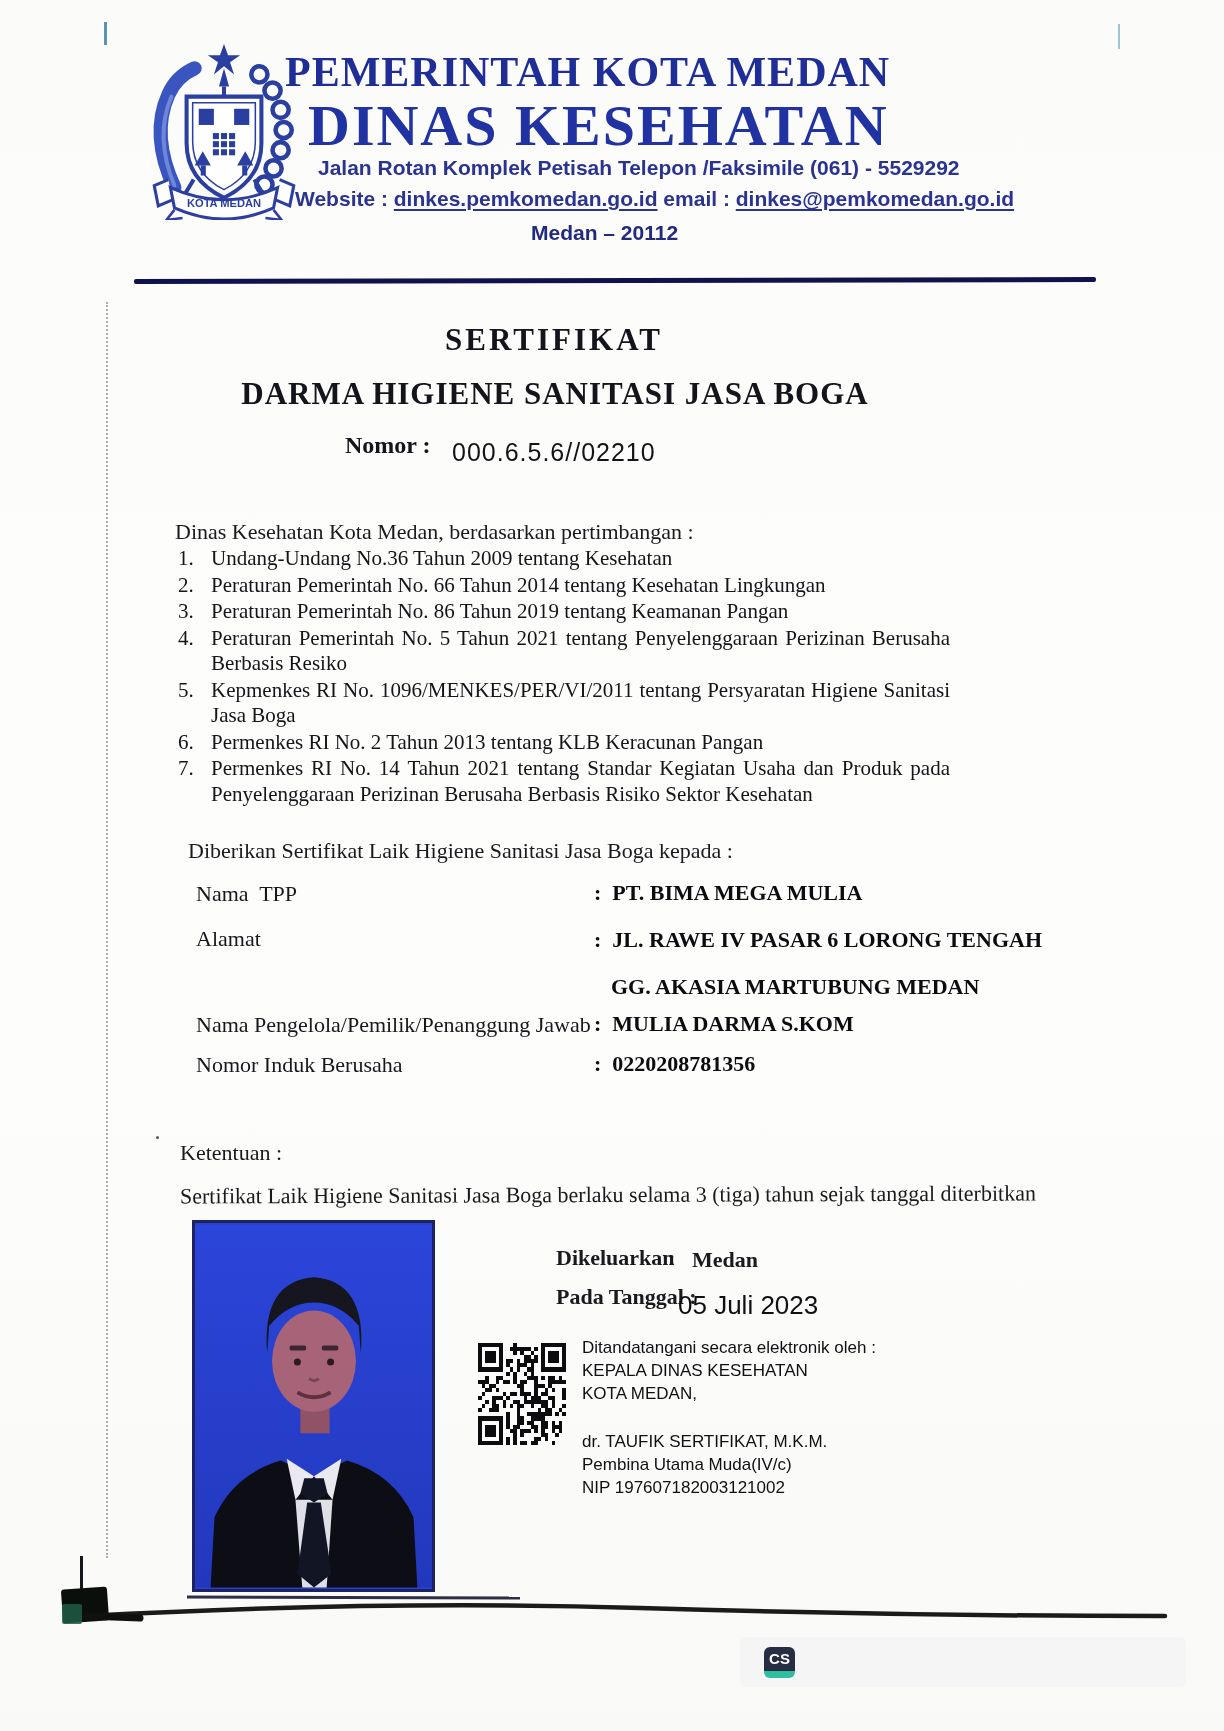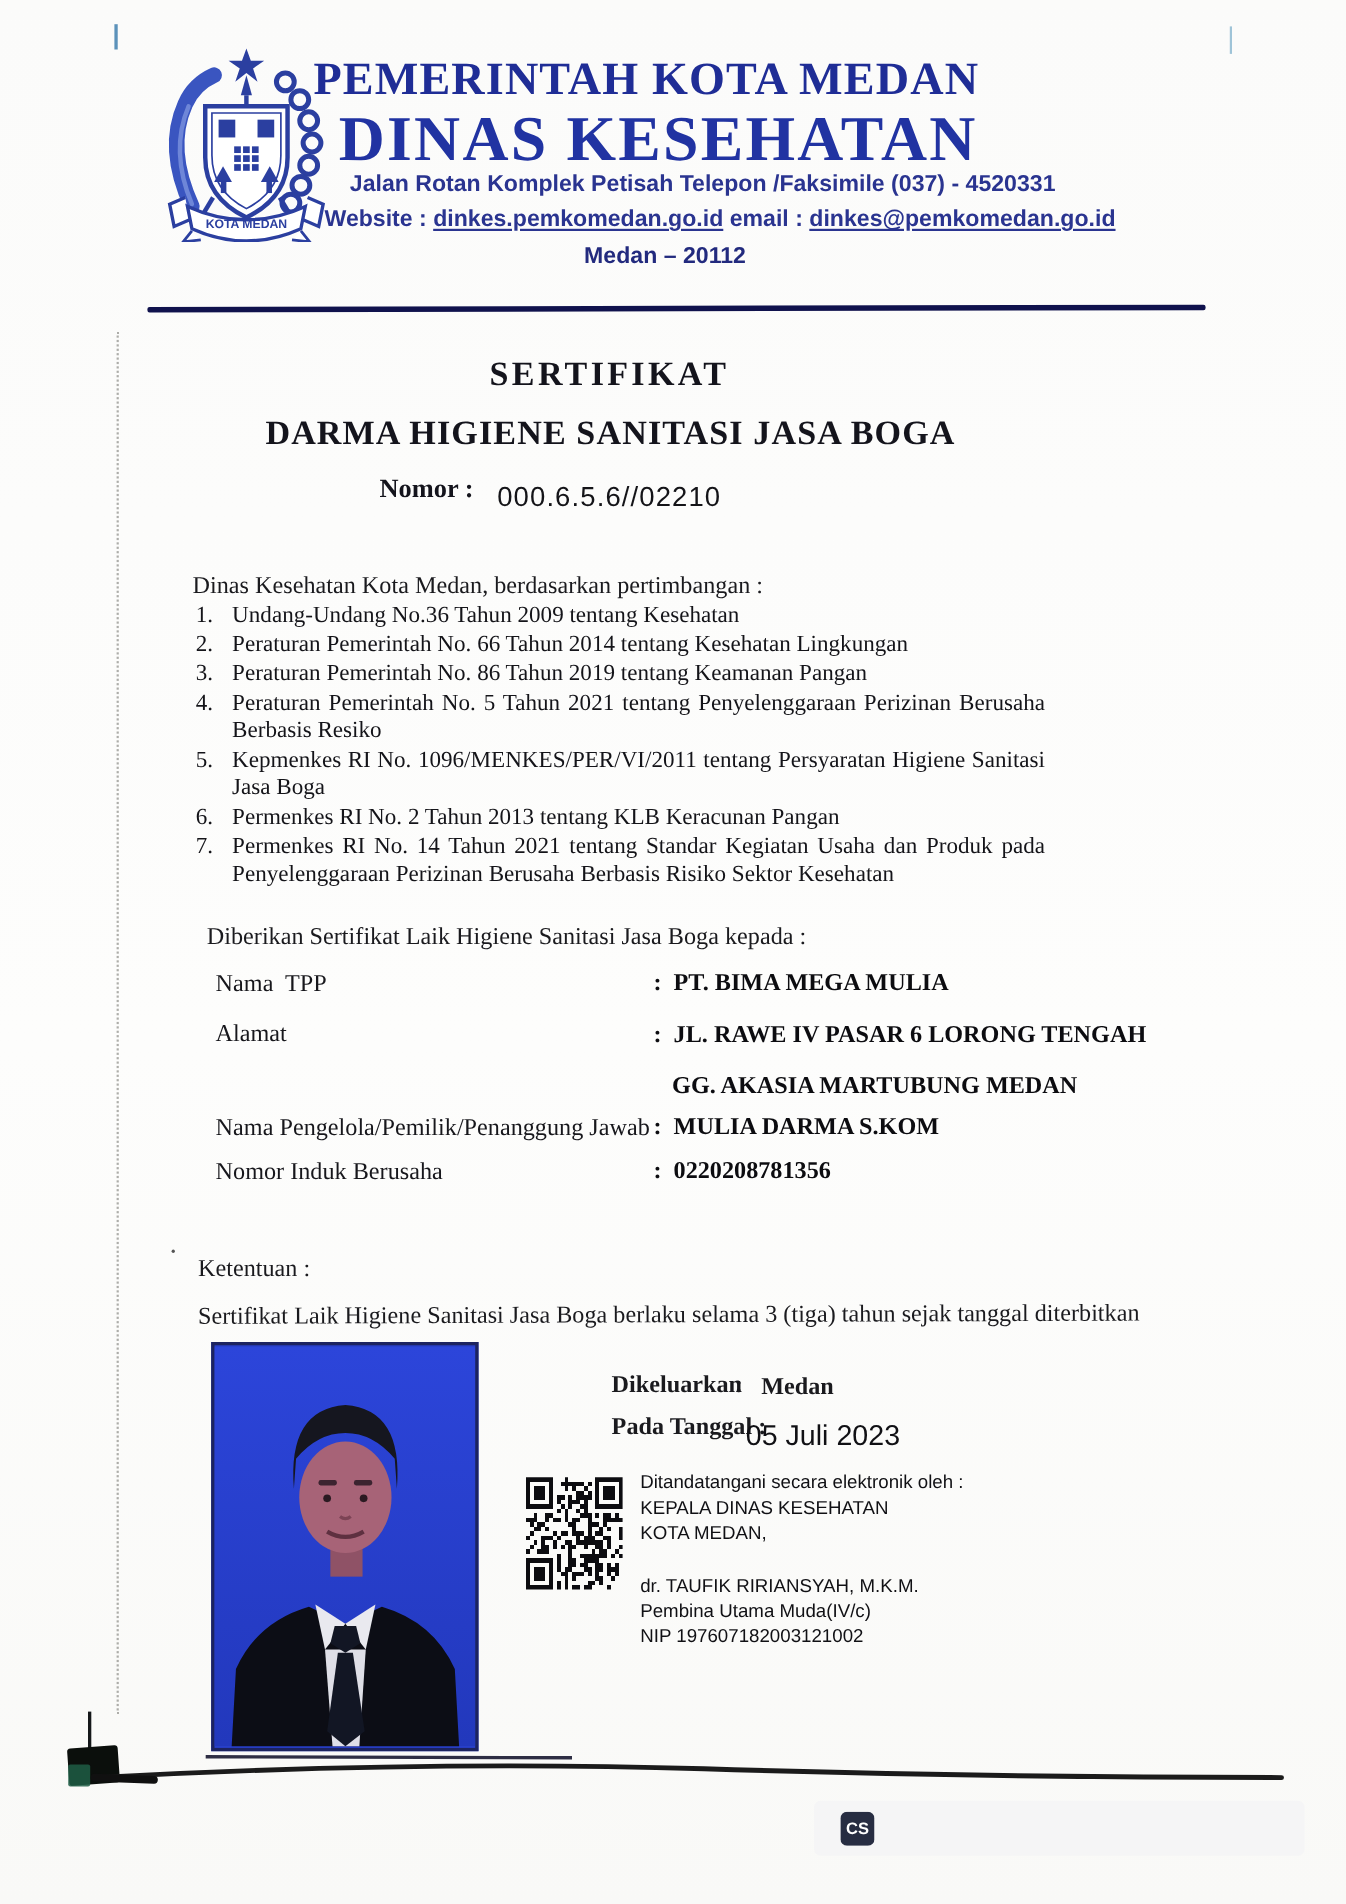--- a/index.html
+++ b/index.html
@@ -55,21 +55,21 @@
   .sig .gap{height:25px;}
   
   .photoline{left:187px;top:1596px;width:333px;height:3px;background:#2e2e44;transform:rotate(0.15deg);}
   .blob{left:62px;top:1588px;width:46px;height:34px;background:#0b0f0c;transform:rotate(-4deg);border-radius:3px;}
   .blob2{left:62px;top:1604px;width:20px;height:20px;background:#1f5d45;opacity:.85;border-radius:2px;}
   .vline-bl{left:80px;top:1556px;width:3px;height:40px;background:#15181a;}
   .arc{left:80px;top:1596px;}
   
   .badge{left:740px;top:1637px;width:446px;height:50px;background:#f5f5f6;border-radius:6px;
          display:flex;align-items:center;gap:14px;padding-left:24px;box-sizing:border-box;}
-  .cs-icon{width:31px;height:31px;border-radius:6px;overflow:hidden;display:flex;flex-direction:row;}
+  .cs-icon{width:31px;height:31px;border-radius:6px;overflow:hidden;display:flex;flex-direction:column;}
   .cs-top{flex:1;background:#272d42;color:#fff;font-size:15px;font-weight:bold;display:flex;align-items:center;justify-content:center;font-family:"Liberation Sans",sans-serif;}
   .cs-bot{height:7px;background:#2fbfa0;}
   .badge-txt{font-size:26px;color:#43474e;font-family:"Liberation Sans",sans-serif;}
 </style>
 </head>
 <body>
 
 <div id="page">
 
   <div class="abs tick-tl"></div>
@@ -127,21 +127,21 @@
         <path d="M32,148 Q85,172 138,148 L134,168 Q85,190 36,168 Z" fill="#ffffff" stroke-width="3"></path>
         <path d="M36,170 L28,180 L44,178" fill="#ffffff" stroke-width="2.5"></path>
         <path d="M134,170 L142,180 L126,178" fill="#ffffff" stroke-width="2.5"></path>
       </g>
       <text x="85" y="167" text-anchor="middle" font-size="11" font-weight="bold" fill="#2b3fa0" font-family="Liberation Sans, sans-serif">KOTA MEDAN</text>
     </svg>
   </div>
 
   <div class="abs org1">PEMERINTAH KOTA MEDAN</div>
   <div class="abs org2">DINAS KESEHATAN</div>
-  <div class="abs addr sans">Jalan Rotan Komplek Petisah Telepon /Faksimile (037) - 4520331</div>
+  <div class="abs addr sans">Jalan Rotan Komplek Petisah Telepon /Faksimile (061) - 5529292</div>
   <div class="abs webline sans"><span>Website : </span><span class="lnk">dinkes.pemkomedan.go.id</span><span>   email : </span><span class="lnk">dinkes@pemkomedan.go.id</span></div>
   <div class="abs citypost sans">Medan – 20112</div>
   <div class="abs divider"></div>
 
   <div class="abs t1">SERTIFIKAT</div>
   <div class="abs t2">DARMA HIGIENE SANITASI JASA BOGA</div>
   <div class="abs nomor-l">Nomor :</div>
   <div class="abs nomor-v sans">000.6.5.6//02210</div>
 
   <div class="abs intro">Dinas Kesehatan Kota Medan, berdasarkan pertimbangan :</div>
@@ -527,21 +527,21 @@
         <rect x="5" y="24" width="1" height="1"></rect>
         <rect x="6" y="24" width="1" height="1"></rect>
       </svg>
   </div>
 
   <div class="abs sig sans">
     <div class="b">Ditandatangani secara elektronik oleh :</div>
     <div class="b">KEPALA DINAS KESEHATAN</div>
     <div class="b">KOTA MEDAN,</div>
     <div class="gap"></div>
-    <div class="b">dr. TAUFIK RIRIANSYAH, M.K.M.</div>
+    <div class="b">dr. TAUFIK SERTIFIKAT, M.K.M.</div>
     <div>Pembina Utama Muda(IV/c)</div>
     <div>NIP 197607182003121002</div>
   </div>
 
   <div class="abs vline-bl"></div>
   <div class="abs blob"></div>
   <div class="abs blob2"></div>
   <div class="abs photoline"></div>
   <div class="abs arc">
     <svg width="1090" height="28" viewBox="0 0 1090 28">

